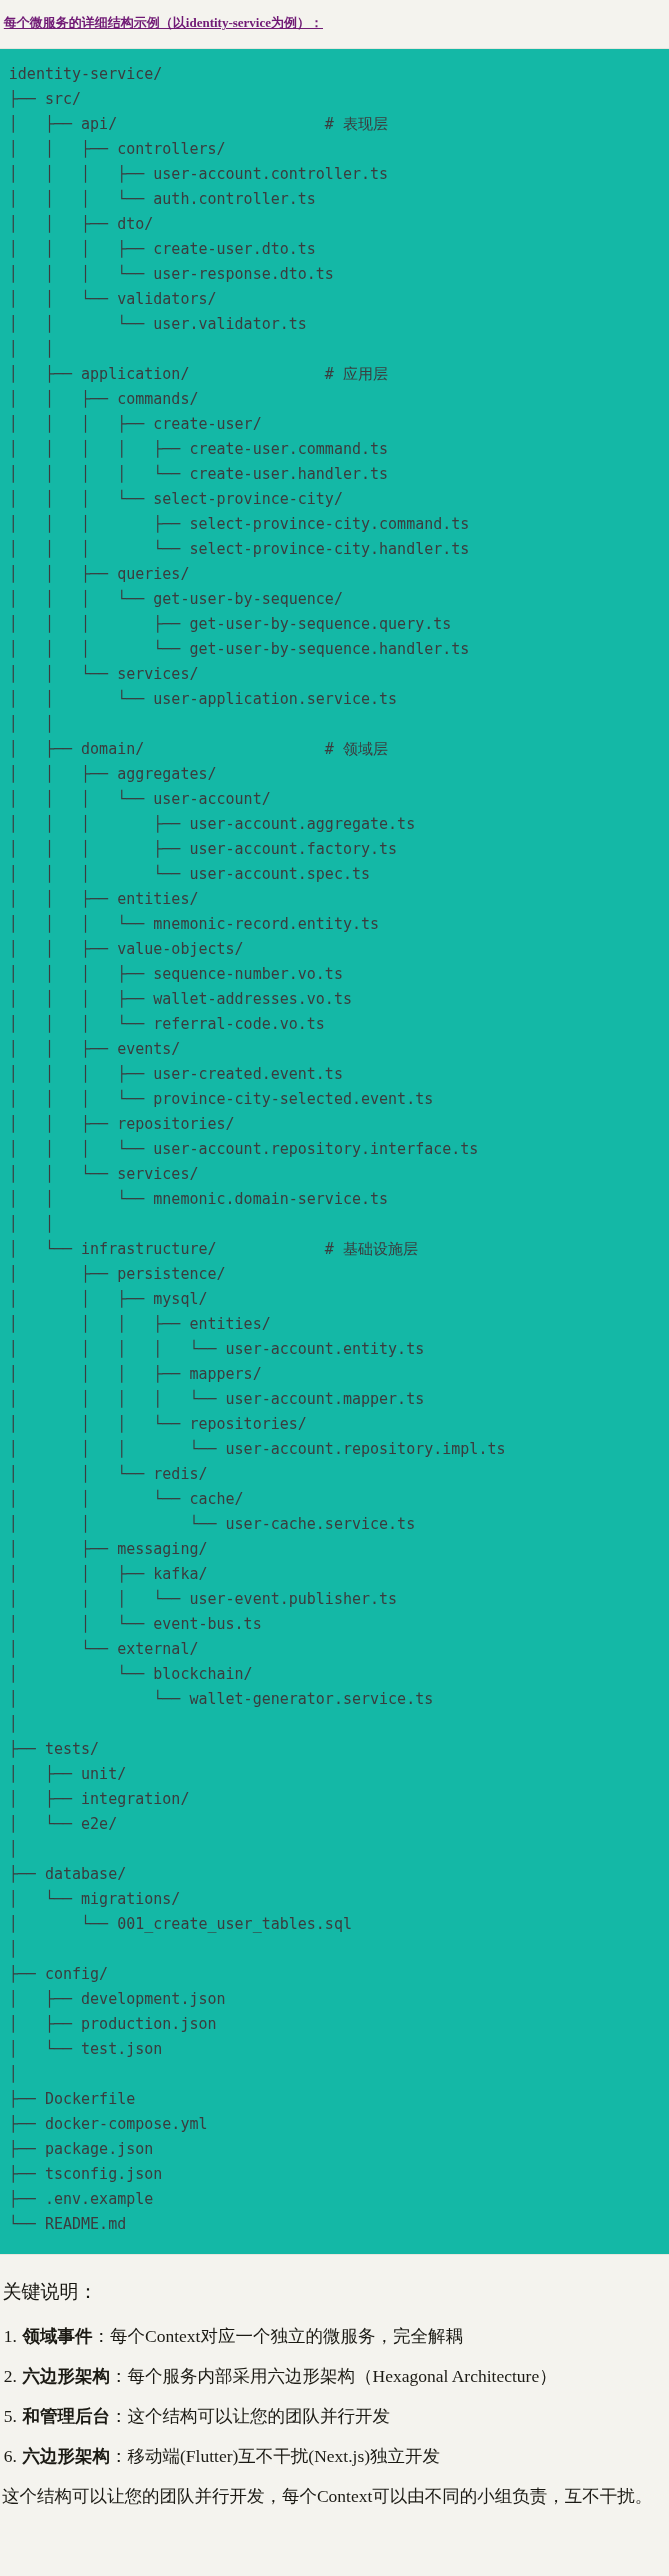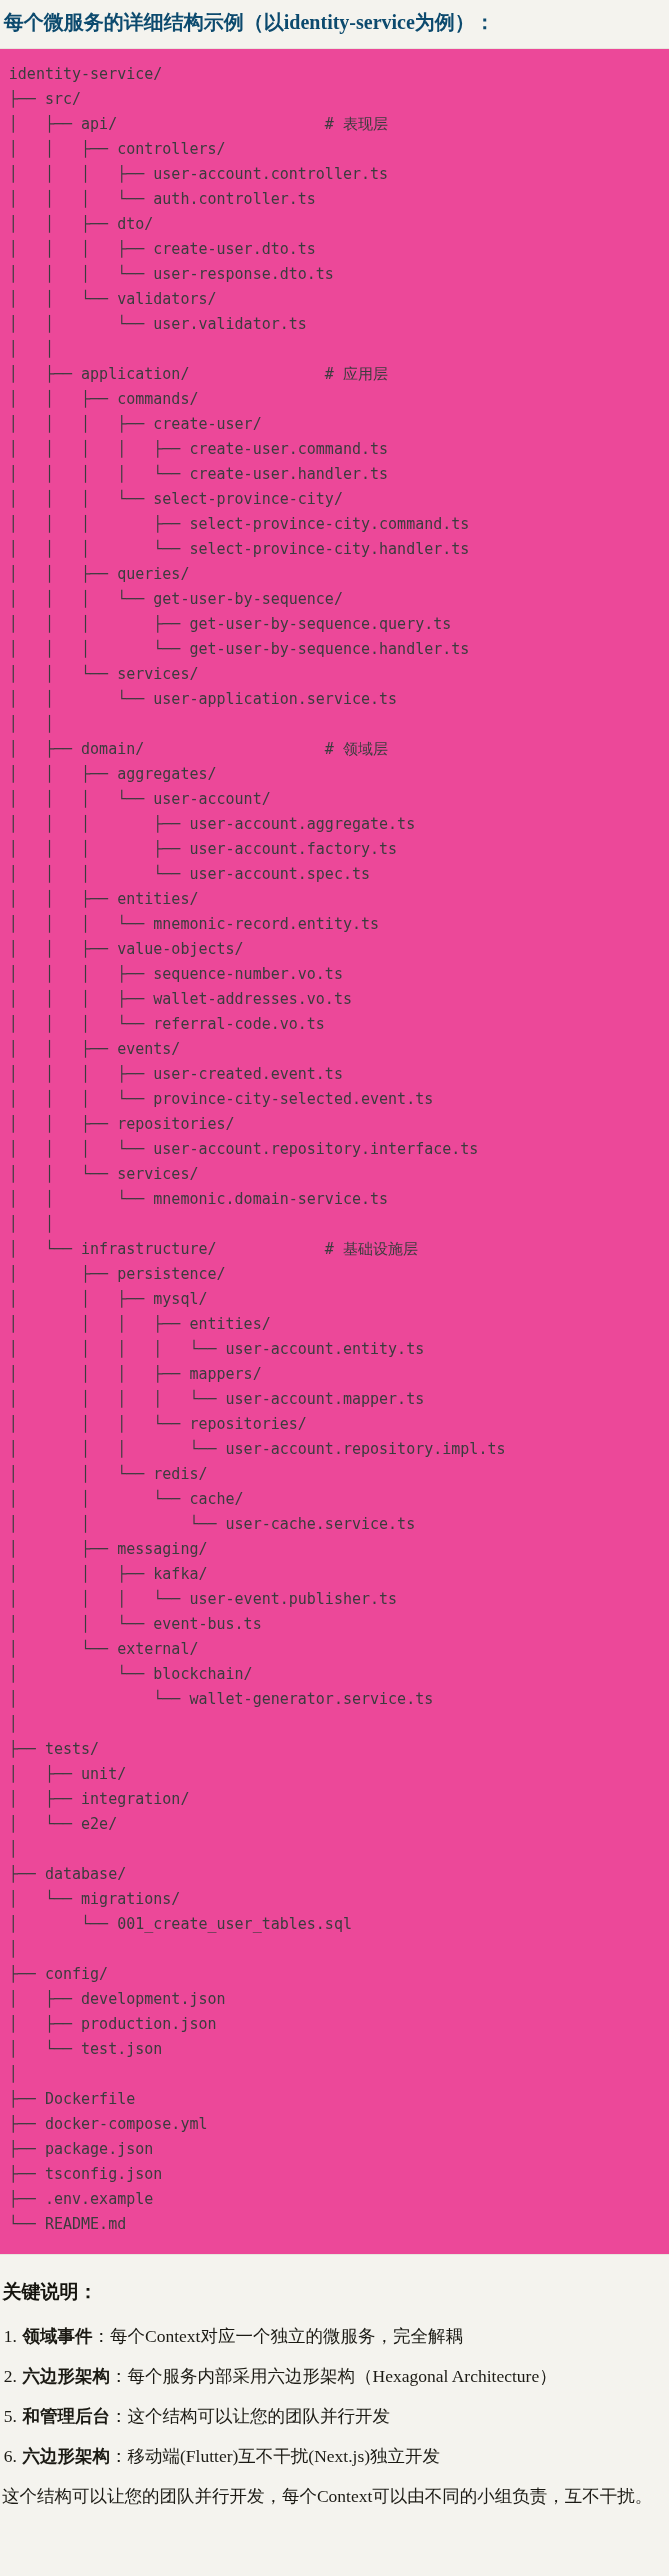--- a/index.html
+++ b/index.html
@@ -2,44 +2,45 @@
 <html lang="zh" style="font-size:10px"><head>
 <meta charset="utf-8">
 <style>
   html, body { margin: 0; padding: 0; background: #F4F3EE; }
   body {
     width: 669px;
     color: #16150F;
     font-family: "Liberation Serif", "DejaVu Serif", serif;
   }
   .title {
-    font-size: 20px;
+    font-size: 13px;
     font-weight: 700;
     line-height: 27.5px;
     margin: 8.8px 3.8px 0 3.8px;
-    color: #0c4a6e;
+    color: #701a75;
+    text-decoration: underline;
   }
   .codeblock {
     margin-top: 12px;
-    background: #ec4899;
+    background: #14b8a6;
     border-top: 0.6px solid #E7E5DC;
     border-bottom: 0.6px solid #E7E5DC;
   }
   .codeblock pre {
     margin: 0;
     padding: 12.5px 8.8px 17.5px 8.8px;
     font-family: "DejaVu Sans Mono", "Liberation Mono", monospace;
     font-size: 15px;
     line-height: 25px;
     color: #3B3C3E;
     white-space: pre;
   }
   .kp-heading {
     font-size: 19px;
-    font-weight: 700;
+    font-weight: 400;
     line-height: 25px;
     margin: 24px 3.8px 20px 2.5px;
     color: #15140E;
   }
   .kp-list { margin: 0 3.8px; padding: 0; }
   .kp-item {
     font-size: 17.5px;
     line-height: 25px;
     margin-bottom: 15px;
     color: #1B1A14;

